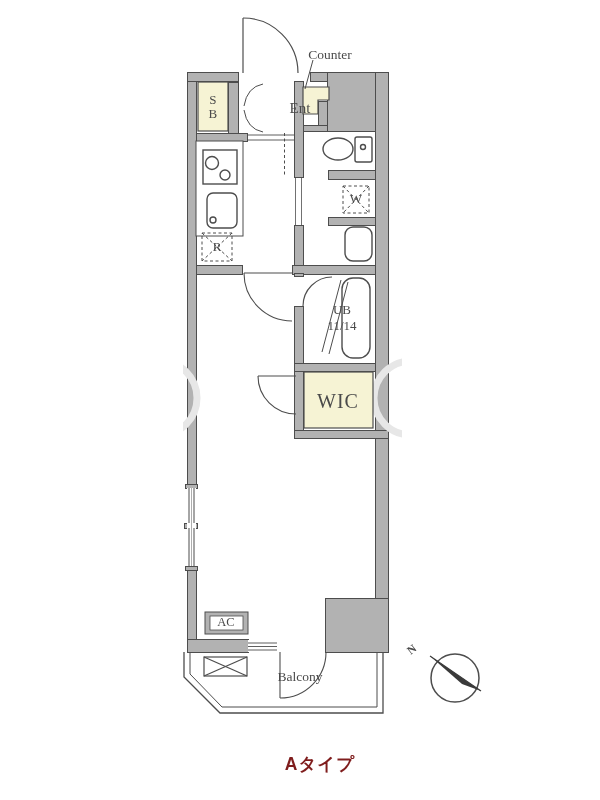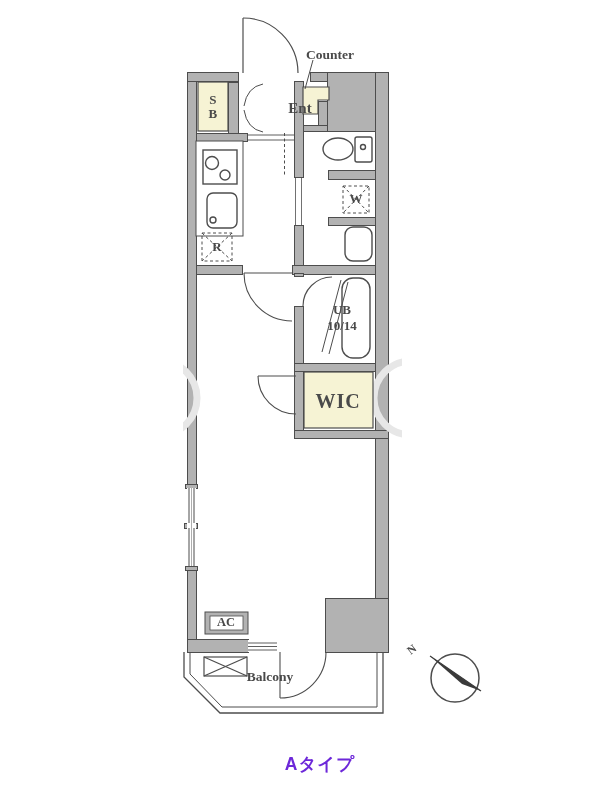--- a/index.html
+++ b/index.html
@@ -1,33 +1,33 @@
 <!DOCTYPE html>
 <html><head>
 <meta charset="utf-8">
 <style>
   html,body{margin:0;padding:0;background:#fff;}
   #stage{position:relative;width:600px;height:800px;background:#ffffff;overflow:hidden;
          font-family:"Liberation Serif","DejaVu Serif",serif;}
   svg{position:absolute;left:0;top:0;}
   .lbl{position:absolute;transform:translate(-50%,-50%);color:#4a4a4a;
        font-family:"Liberation Serif","DejaVu Serif",serif;white-space:nowrap;
-       text-align:center;line-height:1.2;font-weight:bold;}
+       text-align:center;line-height:1.2;}
   .lbl-counter{font-size:13.5px;}
   .lbl-sb{font-size:13px;line-height:1.1;letter-spacing:.5px;}
   .lbl-ent{font-size:15px;}
   .lbl-r,.lbl-w{font-size:13px;}
   .lbl-ub{font-size:13px;line-height:1.25;}
   .lbl-wic{font-size:20px;letter-spacing:1px;}
   .lbl-bed{font-size:19.5px;line-height:1.22;color:#4f4f4f;}
   .lbl-ac{font-size:12.5px;}
   .lbl-balcony{font-size:13.5px;}
   .lbl-n{font-size:11.5px;font-weight:bold;transform:translate(-50%,-50%) rotate(-38deg);}
   .plan-title{font-family:"Liberation Sans","DejaVu Sans",sans-serif;
-       font-size:17.5px;font-weight:bold;color:#6d28d9;letter-spacing:1px;}
+       font-size:17.5px;font-weight:bold;color:#7f1d1d;letter-spacing:1px;}
 </style>
 </head>
 <body>
 
 <div id="stage">
 
   <svg width="600" height="800" viewBox="0 0 600 800">
     <defs>
       <clipPath id="wmclip">
           <rect x="183" y="352" width="219" height="92"></rect>
@@ -192,27 +192,27 @@
   </div>
 
   <div class="lbl lbl-ent" style="left:264px;top:108px;margin-left:36px;">Ent</div>
 
   <div class="lbl lbl-r" style="left:217px;top:247px;">R</div>
 
   <div class="lbl lbl-w" style="left:356px;top:199px;">W</div>
 
   <div class="lbl lbl-ub" style="left:334px;top:318px;margin-left:8px;">
     <div>UB</div>
-    <div>10/14</div>
+    <div>11/14</div>
   </div>
 
   <div class="lbl lbl-wic" style="left:338px;top:401px;">WIC</div>
 
 
   <div class="lbl lbl-ac" style="left:226px;top:622px;">AC</div>
 
-  <div class="lbl lbl-balcony" style="left:270px;top:677px;text-align:right;">Balcony</div>
+  <div class="lbl lbl-balcony" style="left:300px;top:677px;text-align:right;">Balcony</div>
 
   <div class="lbl lbl-n" style="left:412px;top:650px;">N</div>
 
   <div class="lbl plan-title" style="left:320px;top:764px;">Aタイプ</div>
 
 </div>
 
 </body></html>

